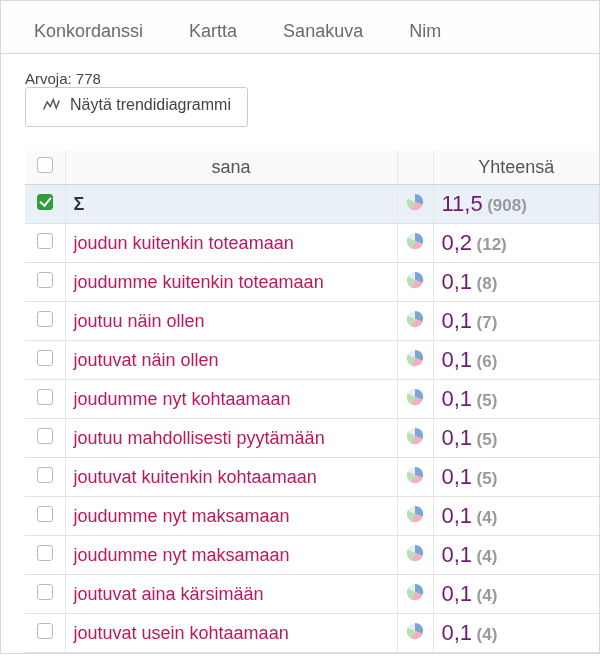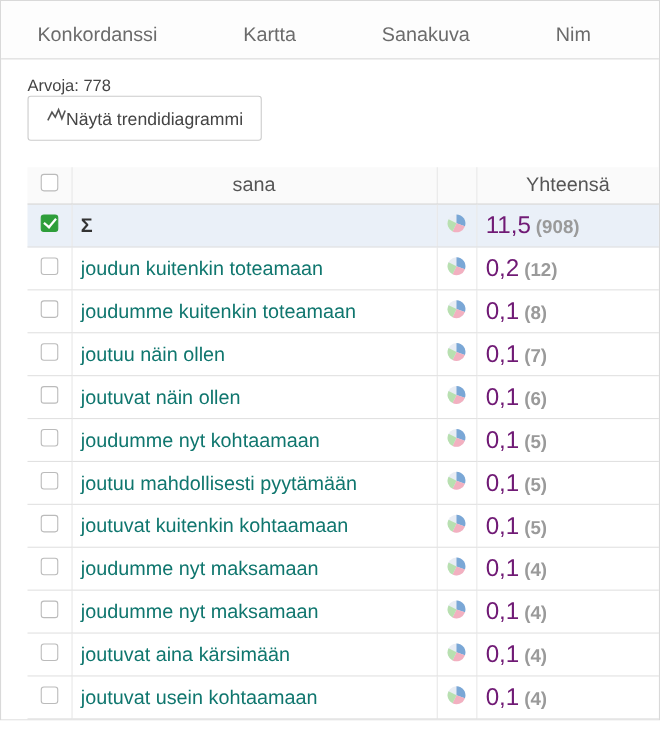--- a/index.html
+++ b/index.html
@@ -13,21 +13,20 @@
   }
   .app { width: 600px; border: 1px solid #d9d9d9; background:#fff; }
 
   
   .tabbar {
     display:flex;
     align-items:flex-end;
     padding: 8px 12px 0 12px;
     border-bottom: 1px solid #d9d9d9;
     background: #fdfdfd;
-    gap: 32px;
   }
   .tab {
     padding: 10px 20px 12px 20px;
     margin-right: 4px;
     border: 1px solid transparent;
     border-bottom: none;
     border-top-left-radius: 4px;
     border-top-right-radius: 4px;
     color: #6b6b6b;
     font-size: 18px;
@@ -40,21 +39,21 @@
   .tab.active {
     background: #fff;
     border-color: #d9d9d9;
     color: #444;
   }
 
   
   .subhdr { padding: 16px 24px 4px 24px; }
   .count { font-size: 15px; color:#444; }
   .trendbtn {
-    display:inline-flex; align-items:flex-end; 
+    display:inline-flex; align-items:flex-start; gap:10px;
     padding: 8px 16px;
     border:1px solid #ccc; border-radius:3px;
     background:#fff; color:#444; font-size:16px;
     cursor:pointer;
   }
   .trendbtn svg { width:18px; height:18px; }
 
   
   .tablewrap { padding: 20px 0 0 24px; }
   table { border-collapse: collapse; width: 100%; table-layout: fixed; }
@@ -75,21 +74,21 @@
     background:#fafafa;
     text-align:center;
   }
   th.c-cb, td.c-cb { text-align:center; border-right:1px solid #e8e8e8; }
   th.c-word, td.c-word { border-right:1px solid #e8e8e8; }
   th.c-pie, td.c-pie { border-right:1px solid #e8e8e8; text-align:center; }
 
   td.c-word, td.c-word a, td.sigma {
     font-size:18px;
   }
-  td.c-word a { color:#0f766e; text-decoration:none; cursor:pointer; }
+  td.c-word a { color:#be185d; text-decoration:none; cursor:pointer; }
   td.sigma { color:#333; font-weight:600; }
   tr.sum td { background:#eaf0f8; }
 
   
   .cb {
     width:16px; height:16px; border:1px solid #bbb; border-radius:3px;
     background:#fff; display:inline-block; position:relative;
   }
   .cb.checked {
     background:#2e9e3a; border-color:#2e9e3a;

